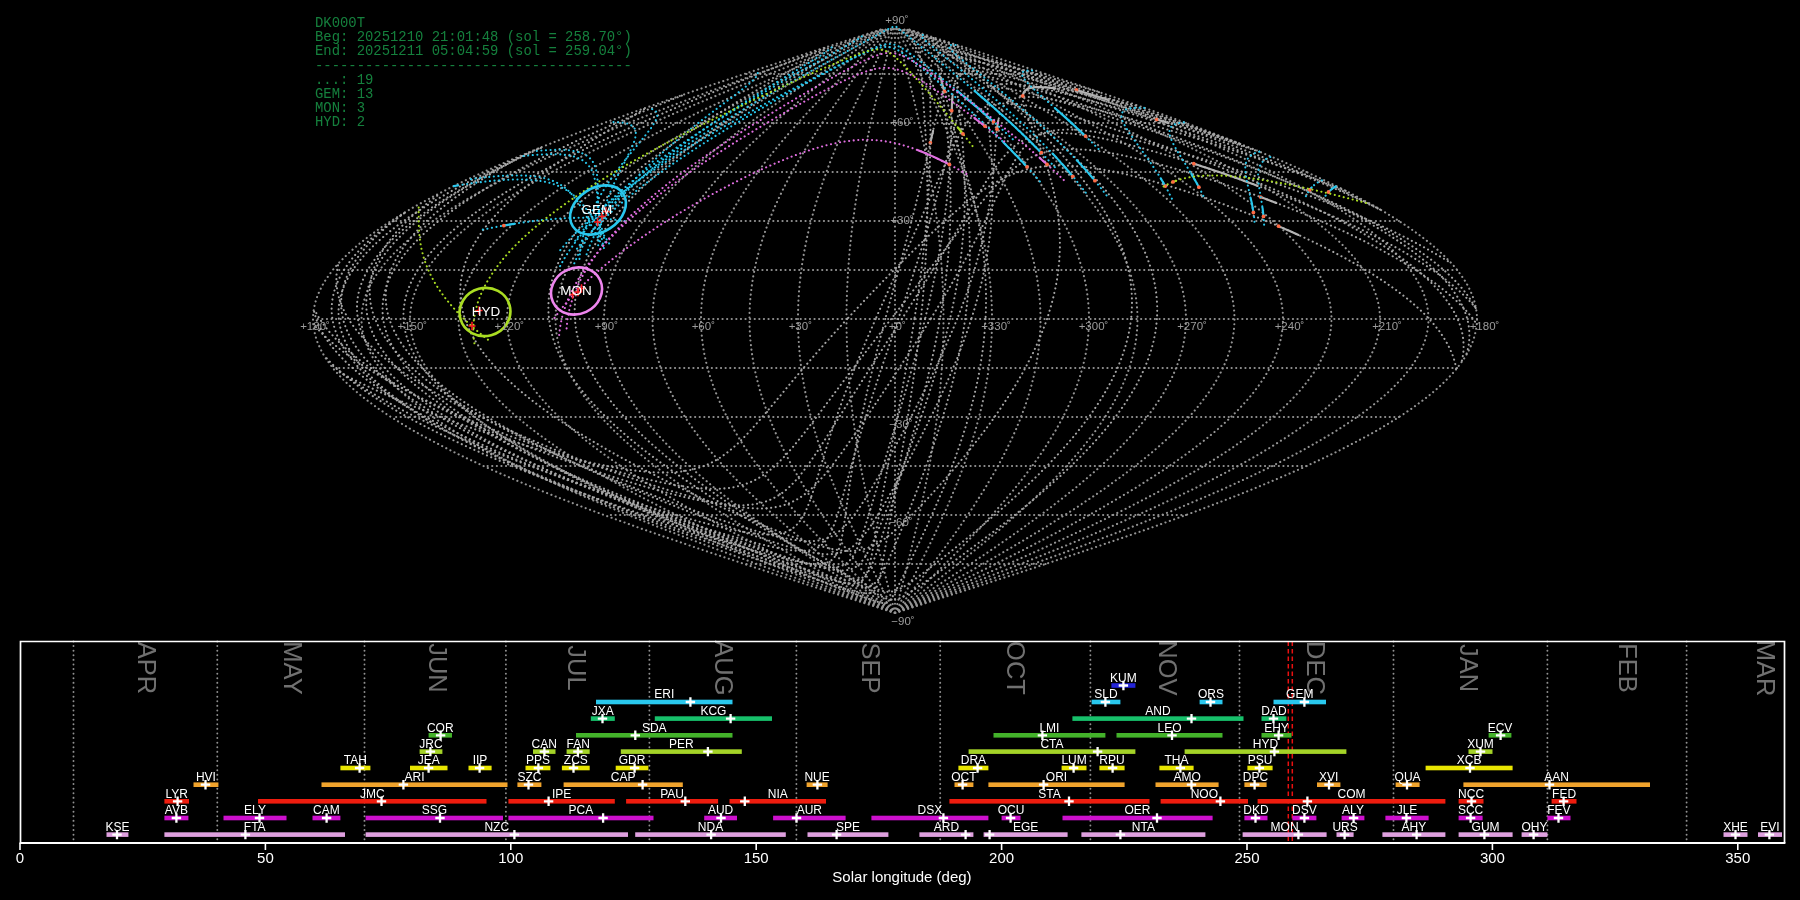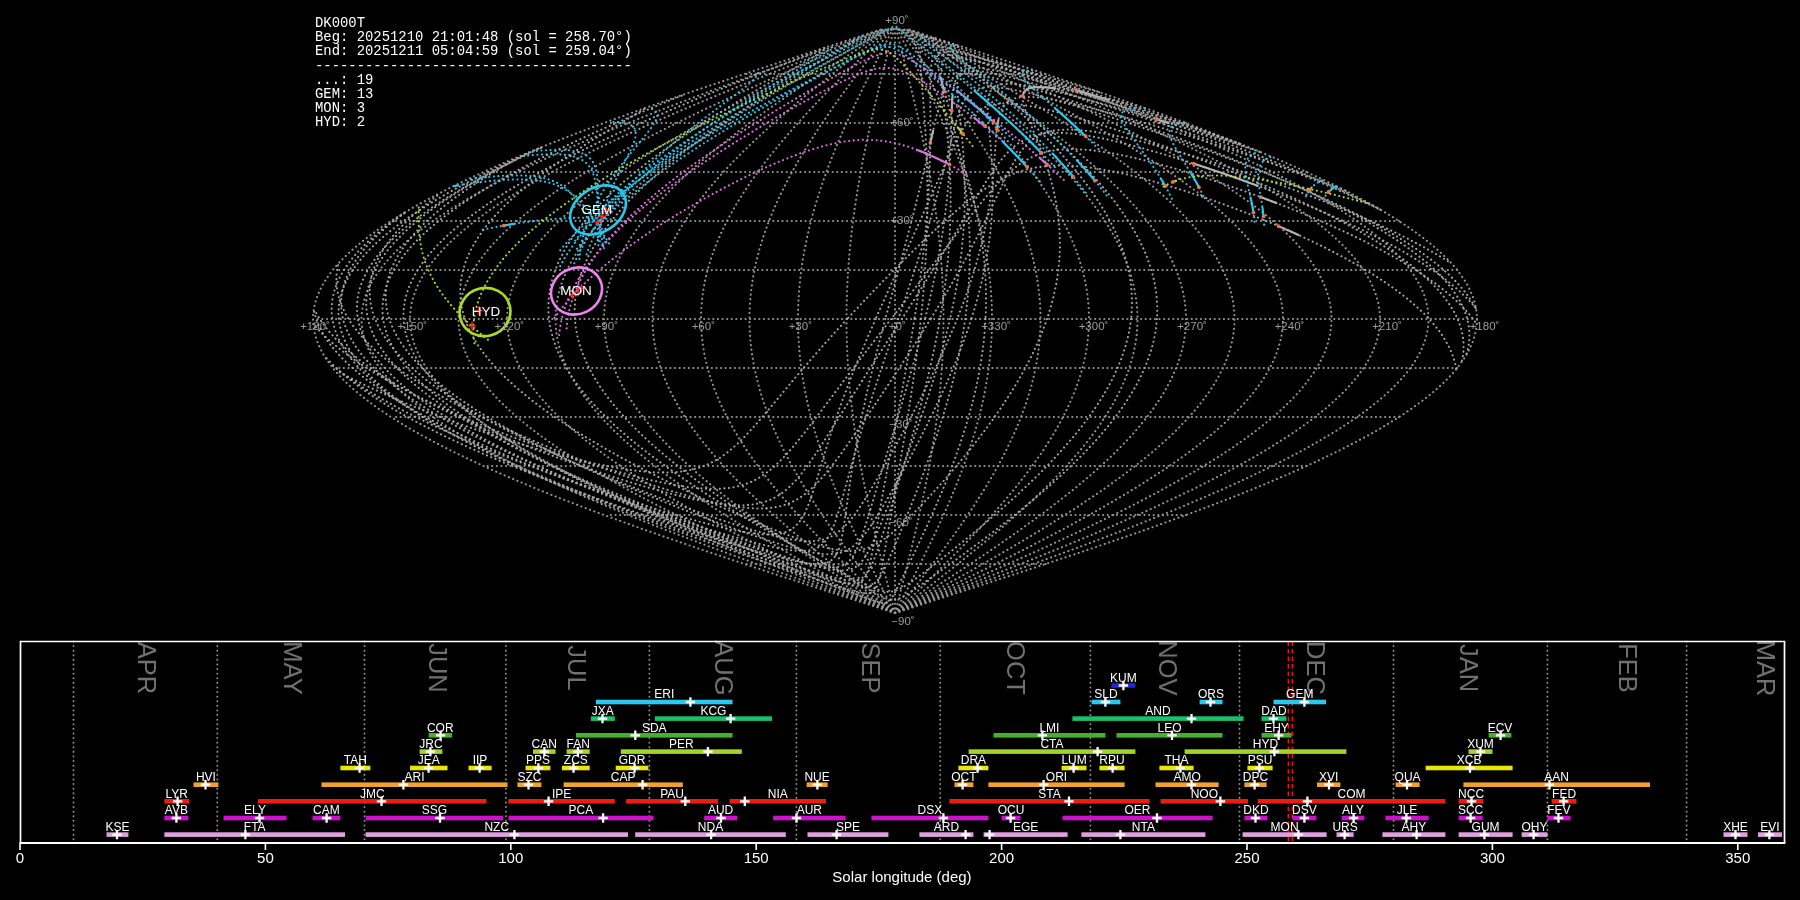--- a/index.html
+++ b/index.html
@@ -1,17 +1,17 @@
 <!DOCTYPE html>
 <html><head><meta charset="utf-8">
 <style>
 html,body{margin:0;padding:0;background:#000;}
 #c{position:relative;width:1800px;height:900px;background:#000;overflow:hidden;
    font-family:"Liberation Sans",sans-serif;}
-#txt{position:absolute;left:315px;top:16px;color:#ffffff;
+#txt{position:absolute;left:315px;top:16px;color:#15803d;
    font-family:"Liberation Mono",monospace;font-size:13.9px;line-height:14.2px;white-space:pre;}
 </style></head>
 <body>
 <div id="c">
 <svg id="s" width="1800" height="900">
       <path d="M895.0 613.0L907.2 609.1L919.4 605.2L931.5 601.2L943.7 597.3L955.8 593.4L967.9 589.5L980.0 585.6L992.1 581.6L1004.1 577.7L1016.0 573.8L1027.9 569.9L1039.7 566.0L1051.5 562.0L1063.2 558.1L1074.8 554.2L1086.4 550.3L1097.9 546.4L1109.2 542.4L1120.5 538.5L1131.7 534.6L1142.8 530.7L1153.8 526.8L1164.6 522.8L1175.4 518.9L1186.0 515.0L1196.5 511.1L1206.8 507.2L1217.1 503.2L1227.2 499.3L1237.1 495.4L1246.9 491.5L1256.5 487.6L1266.0 483.6L1275.3 479.7L1284.4 475.8L1293.4 471.9L1302.2 468.0L1310.8 464.0L1319.3 460.1L1327.5 456.2L1335.6 452.3L1343.4 448.4L1351.1 444.4L1358.6 440.5L1365.8 436.6L1372.9 432.7L1379.8 428.8L1386.4 424.8L1392.8 420.9L1399.0 417.0L1405.0 413.1L1410.8 409.2L1416.3 405.2L1421.6 401.3L1426.7 397.4L1431.5 393.5L1436.1 389.6L1440.5 385.6L1444.6 381.7L1448.5 377.8L1452.2 373.9L1455.6 370.0L1458.7 366.0L1461.6 362.1L1464.3 358.2L1466.7 354.3L1468.8 350.4L1470.7 346.4L1472.4 342.5L1473.8 338.6L1474.9 334.7L1475.8 330.8L1476.5 326.8L1476.9 322.9L1477.0 319.0L1476.9 315.1L1476.5 311.2L1475.8 307.2L1474.9 303.3L1473.8 299.4L1472.4 295.5L1470.7 291.6L1468.8 287.6L1466.7 283.7L1464.3 279.8L1461.6 275.9L1458.7 272.0L1455.6 268.0L1452.2 264.1L1448.5 260.2L1444.6 256.3L1440.5 252.4L1436.1 248.4L1431.5 244.5L1426.7 240.6L1421.6 236.7L1416.3 232.8L1410.8 228.8L1405.0 224.9L1399.0 221.0L1392.8 217.1L1386.4 213.2L1379.8 209.2L1372.9 205.3L1365.8 201.4L1358.6 197.5L1351.1 193.6L1343.4 189.6L1335.6 185.7L1327.5 181.8L1319.3 177.9L1310.8 174.0L1302.2 170.0L1293.4 166.1L1284.4 162.2L1275.3 158.3L1266.0 154.4L1256.5 150.4L1246.9 146.5L1237.1 142.6L1227.2 138.7L1217.1 134.8L1206.8 130.8L1196.5 126.9L1186.0 123.0L1175.4 119.1L1164.6 115.2L1153.8 111.2L1142.8 107.3L1131.7 103.4L1120.5 99.5L1109.2 95.6L1097.9 91.6L1086.4 87.7L1074.8 83.8L1063.2 79.9L1051.5 76.0L1039.7 72.0L1027.9 68.1L1016.0 64.2L1004.1 60.3L992.1 56.4L980.0 52.4L967.9 48.5L955.8 44.6L943.7 40.7L931.5 36.8L919.4 32.8L907.2 28.9" fill="none" stroke="#949494" stroke-width="2.1" stroke-dasharray="0.1 4.5" stroke-linecap="round"></path>
       <path d="M895.0 613.0L906.2 609.1L917.3 605.2L928.5 601.2L939.6 597.3L950.8 593.4L961.9 589.5L972.9 585.6L984.0 581.6L995.0 577.7L1005.9 573.8L1016.8 569.9L1027.7 566.0L1038.5 562.0L1049.2 558.1L1059.9 554.2L1070.4 550.3L1081.0 546.4L1091.4 542.4L1101.7 538.5L1112.0 534.6L1122.2 530.7L1132.2 526.8L1142.2 522.8L1152.0 518.9L1161.7 515.0L1171.4 511.1L1180.9 507.2L1190.2 503.2L1199.5 499.3L1208.6 495.4L1217.6 491.5L1226.4 487.6L1235.1 483.6L1243.6 479.7L1252.0 475.8L1260.2 471.9L1268.3 468.0L1276.2 464.0L1283.9 460.1L1291.5 456.2L1298.9 452.3L1306.1 448.4L1313.1 444.4L1319.9 440.5L1326.6 436.6L1333.1 432.7L1339.4 428.8L1345.4 424.8L1351.3 420.9L1357.0 417.0L1362.5 413.1L1367.8 409.2L1372.9 405.2L1377.7 401.3L1382.4 397.4L1386.8 393.5L1391.0 389.6L1395.0 385.6L1398.8 381.7L1402.4 377.8L1405.7 373.9L1408.8 370.0L1411.7 366.0L1414.4 362.1L1416.8 358.2L1419.0 354.3L1421.0 350.4L1422.8 346.4L1424.3 342.5L1425.6 338.6L1426.6 334.7L1427.4 330.8L1428.0 326.8L1428.4 322.9L1428.5 319.0L1428.4 315.1L1428.0 311.2L1427.4 307.2L1426.6 303.3L1425.6 299.4L1424.3 295.5L1422.8 291.6L1421.0 287.6L1419.0 283.7L1416.8 279.8L1414.4 275.9L1411.7 272.0L1408.8 268.0L1405.7 264.1L1402.4 260.2L1398.8 256.3L1395.0 252.4L1391.0 248.4L1386.8 244.5L1382.4 240.6L1377.7 236.7L1372.9 232.8L1367.8 228.8L1362.5 224.9L1357.0 221.0L1351.3 217.1L1345.4 213.2L1339.4 209.2L1333.1 205.3L1326.6 201.4L1319.9 197.5L1313.1 193.6L1306.1 189.6L1298.9 185.7L1291.5 181.8L1283.9 177.9L1276.2 174.0L1268.3 170.0L1260.2 166.1L1252.0 162.2L1243.6 158.3L1235.1 154.4L1226.4 150.4L1217.6 146.5L1208.6 142.6L1199.5 138.7L1190.2 134.8L1180.9 130.8L1171.4 126.9L1161.7 123.0L1152.0 119.1L1142.2 115.2L1132.2 111.2L1122.2 107.3L1112.0 103.4L1101.7 99.5L1091.4 95.6L1081.0 91.6L1070.4 87.7L1059.9 83.8L1049.2 79.9L1038.5 76.0L1027.7 72.0L1016.8 68.1L1005.9 64.2L995.0 60.3L984.0 56.4L972.9 52.4L961.9 48.5L950.8 44.6L939.6 40.7L928.5 36.8L917.3 32.8L906.2 28.9" fill="none" stroke="#949494" stroke-width="2.1" stroke-dasharray="0.1 4.5" stroke-linecap="round"></path>
       <path d="M895.0 613.0L905.2 609.1L915.3 605.2L925.5 601.2L935.6 597.3L945.7 593.4L955.8 589.5L965.8 585.6L975.9 581.6L985.9 577.7L995.8 573.8L1005.7 569.9L1015.6 566.0L1025.4 562.0L1035.2 558.1L1044.9 554.2L1054.5 550.3L1064.1 546.4L1073.5 542.4L1082.9 538.5L1092.3 534.6L1101.5 530.7L1110.6 526.8L1119.7 522.8L1128.6 518.9L1137.5 515.0L1146.2 511.1L1154.9 507.2L1163.4 503.2L1171.8 499.3L1180.1 495.4L1188.2 491.5L1196.3 487.6L1204.1 483.6L1211.9 479.7L1219.5 475.8L1227.0 471.9L1234.3 468.0L1241.5 464.0L1248.5 460.1L1255.4 456.2L1262.1 452.3L1268.7 448.4L1275.1 444.4L1281.3 440.5L1287.4 436.6L1293.3 432.7L1299.0 428.8L1304.5 424.8L1309.8 420.9L1315.0 417.0L1320.0 413.1L1324.8 409.2L1329.4 405.2L1333.8 401.3L1338.1 397.4L1342.1 393.5L1345.9 389.6L1349.6 385.6L1353.0 381.7L1356.3 377.8L1359.3 373.9L1362.1 370.0L1364.8 366.0L1367.2 362.1L1369.4 358.2L1371.4 354.3L1373.2 350.4L1374.8 346.4L1376.2 342.5L1377.3 338.6L1378.3 334.7L1379.0 330.8L1379.6 326.8L1379.9 322.9L1380.0 319.0L1379.9 315.1L1379.6 311.2L1379.0 307.2L1378.3 303.3L1377.3 299.4L1376.2 295.5L1374.8 291.6L1373.2 287.6L1371.4 283.7L1369.4 279.8L1367.2 275.9L1364.8 272.0L1362.1 268.0L1359.3 264.1L1356.3 260.2L1353.0 256.3L1349.6 252.4L1345.9 248.4L1342.1 244.5L1338.1 240.6L1333.8 236.7L1329.4 232.8L1324.8 228.8L1320.0 224.9L1315.0 221.0L1309.8 217.1L1304.5 213.2L1299.0 209.2L1293.3 205.3L1287.4 201.4L1281.3 197.5L1275.1 193.6L1268.7 189.6L1262.1 185.7L1255.4 181.8L1248.5 177.9L1241.5 174.0L1234.3 170.0L1227.0 166.1L1219.5 162.2L1211.9 158.3L1204.1 154.4L1196.3 150.4L1188.2 146.5L1180.1 142.6L1171.8 138.7L1163.4 134.8L1154.9 130.8L1146.2 126.9L1137.5 123.0L1128.6 119.1L1119.7 115.2L1110.6 111.2L1101.5 107.3L1092.3 103.4L1082.9 99.5L1073.5 95.6L1064.1 91.6L1054.5 87.7L1044.9 83.8L1035.2 79.9L1025.4 76.0L1015.6 72.0L1005.7 68.1L995.8 64.2L985.9 60.3L975.9 56.4L965.8 52.4L955.8 48.5L945.7 44.6L935.6 40.7L925.5 36.8L915.3 32.8L905.2 28.9" fill="none" stroke="#949494" stroke-width="2.1" stroke-dasharray="0.1 4.5" stroke-linecap="round"></path>
       <path d="M895.0 613.0L904.1 609.1L913.3 605.2L922.4 601.2L931.5 597.3L940.6 593.4L949.7 589.5L958.8 585.6L967.8 581.6L976.8 577.7L985.8 573.8L994.7 569.9L1003.6 566.0L1012.4 562.0L1021.2 558.1L1029.9 554.2L1038.5 550.3L1047.2 546.4L1055.7 542.4L1064.1 538.5L1072.5 534.6L1080.9 530.7L1089.1 526.8L1097.2 522.8L1105.3 518.9L1113.2 515.0L1121.1 511.1L1128.9 507.2L1136.6 503.2L1144.1 499.3L1151.6 495.4L1158.9 491.5L1166.1 487.6L1173.2 483.6L1180.2 479.7L1187.1 475.8L1193.8 471.9L1200.4 468.0L1206.9 464.0L1213.2 460.1L1219.4 456.2L1225.4 452.3L1231.3 448.4L1237.1 444.4L1242.7 440.5L1248.1 436.6L1253.4 432.7L1258.6 428.8L1263.5 424.8L1268.4 420.9L1273.0 417.0L1277.5 413.1L1281.8 409.2L1286.0 405.2L1290.0 401.3L1293.8 397.4L1297.4 393.5L1300.8 389.6L1304.1 385.6L1307.2 381.7L1310.1 377.8L1312.9 373.9L1315.4 370.0L1317.8 366.0L1320.0 362.1L1322.0 358.2L1323.8 354.3L1325.4 350.4L1326.8 346.4L1328.1 342.5L1329.1 338.6L1330.0 334.7L1330.6 330.8L1331.1 326.8L1331.4 322.9L1331.5 319.0L1331.4 315.1L1331.1 311.2L1330.6 307.2L1330.0 303.3L1329.1 299.4L1328.1 295.5L1326.8 291.6L1325.4 287.6L1323.8 283.7L1322.0 279.8L1320.0 275.9L1317.8 272.0L1315.4 268.0L1312.9 264.1L1310.1 260.2L1307.2 256.3L1304.1 252.4L1300.8 248.4L1297.4 244.5L1293.8 240.6L1290.0 236.7L1286.0 232.8L1281.8 228.8L1277.5 224.9L1273.0 221.0L1268.4 217.1L1263.5 213.2L1258.6 209.2L1253.4 205.3L1248.1 201.4L1242.7 197.5L1237.1 193.6L1231.3 189.6L1225.4 185.7L1219.4 181.8L1213.2 177.9L1206.9 174.0L1200.4 170.0L1193.8 166.1L1187.1 162.2L1180.2 158.3L1173.2 154.4L1166.1 150.4L1158.9 146.5L1151.6 142.6L1144.1 138.7L1136.6 134.8L1128.9 130.8L1121.1 126.9L1113.2 123.0L1105.3 119.1L1097.2 115.2L1089.1 111.2L1080.9 107.3L1072.5 103.4L1064.1 99.5L1055.7 95.6L1047.2 91.6L1038.5 87.7L1029.9 83.8L1021.2 79.9L1012.4 76.0L1003.6 72.0L994.7 68.1L985.8 64.2L976.8 60.3L967.8 56.4L958.8 52.4L949.7 48.5L940.6 44.6L931.5 40.7L922.4 36.8L913.3 32.8L904.1 28.9" fill="none" stroke="#949494" stroke-width="2.1" stroke-dasharray="0.1 4.5" stroke-linecap="round"></path>
       <path d="M895.0 613.0L903.1 609.1L911.2 605.2L919.4 601.2L927.5 597.3L935.6 593.4L943.6 589.5L951.7 585.6L959.7 581.6L967.7 577.7L975.7 573.8L983.6 569.9L991.5 566.0L999.3 562.0L1007.1 558.1L1014.9 554.2L1022.6 550.3L1030.2 546.4L1037.8 542.4L1045.4 538.5L1052.8 534.6L1060.2 530.7L1067.5 526.8L1074.8 522.8L1081.9 518.9L1089.0 515.0L1096.0 511.1L1102.9 507.2L1109.7 503.2L1116.4 499.3L1123.1 495.4L1129.6 491.5L1136.0 487.6L1142.3 483.6L1148.5 479.7L1154.6 475.8L1160.6 471.9L1166.5 468.0L1172.2 464.0L1177.8 460.1L1183.3 456.2L1188.7 452.3L1194.0 448.4L1199.1 444.4L1204.1 440.5L1208.9 436.6L1213.6 432.7L1218.2 428.8L1222.6 424.8L1226.9 420.9L1231.0 417.0L1235.0 413.1L1238.8 409.2L1242.5 405.2L1246.1 401.3L1249.5 397.4L1252.7 393.5L1255.7 389.6L1258.7 385.6L1261.4 381.7L1264.0 377.8L1266.4 373.9L1268.7 370.0L1270.8 366.0L1272.7 362.1L1274.5 358.2L1276.1 354.3L1277.6 350.4L1278.8 346.4L1279.9 342.5L1280.9 338.6L1281.6 334.7L1282.2 330.8L1282.7 326.8L1282.9 322.9L1283.0 319.0L1282.9 315.1L1282.7 311.2L1282.2 307.2L1281.6 303.3L1280.9 299.4L1279.9 295.5L1278.8 291.6L1277.6 287.6L1276.1 283.7L1274.5 279.8L1272.7 275.9L1270.8 272.0L1268.7 268.0L1266.4 264.1L1264.0 260.2L1261.4 256.3L1258.7 252.4L1255.7 248.4L1252.7 244.5L1249.5 240.6L1246.1 236.7L1242.5 232.8L1238.8 228.8L1235.0 224.9L1231.0 221.0L1226.9 217.1L1222.6 213.2L1218.2 209.2L1213.6 205.3L1208.9 201.4L1204.1 197.5L1199.1 193.6L1194.0 189.6L1188.7 185.7L1183.3 181.8L1177.8 177.9L1172.2 174.0L1166.5 170.0L1160.6 166.1L1154.6 162.2L1148.5 158.3L1142.3 154.4L1136.0 150.4L1129.6 146.5L1123.1 142.6L1116.4 138.7L1109.7 134.8L1102.9 130.8L1096.0 126.9L1089.0 123.0L1081.9 119.1L1074.8 115.2L1067.5 111.2L1060.2 107.3L1052.8 103.4L1045.4 99.5L1037.8 95.6L1030.2 91.6L1022.6 87.7L1014.9 83.8L1007.1 79.9L999.3 76.0L991.5 72.0L983.6 68.1L975.7 64.2L967.7 60.3L959.7 56.4L951.7 52.4L943.6 48.5L935.6 44.6L927.5 40.7L919.4 36.8L911.2 32.8L903.1 28.9" fill="none" stroke="#949494" stroke-width="2.1" stroke-dasharray="0.1 4.5" stroke-linecap="round"></path>

